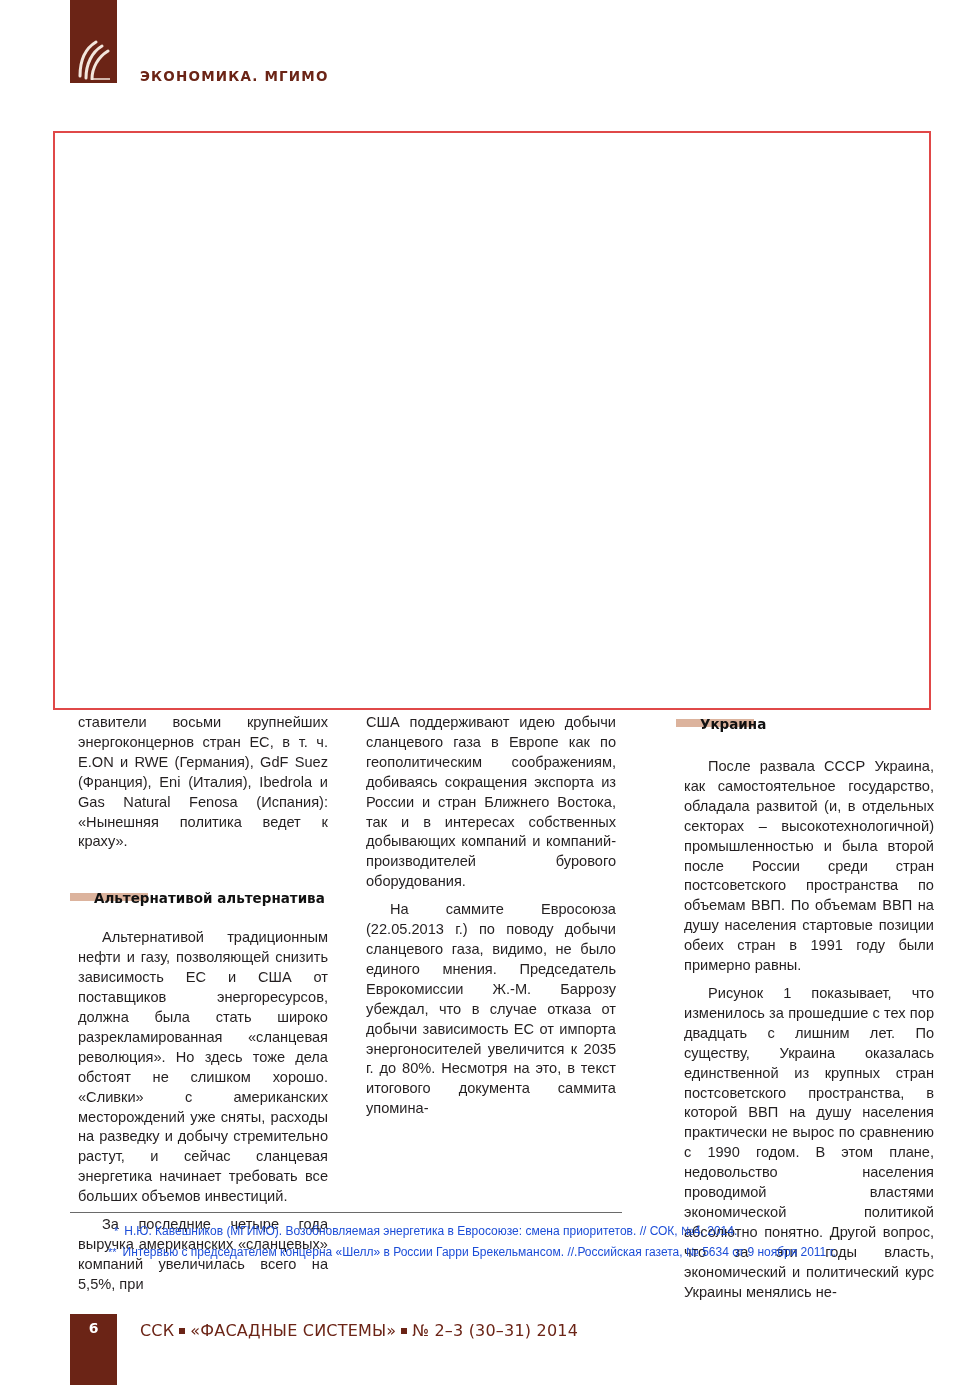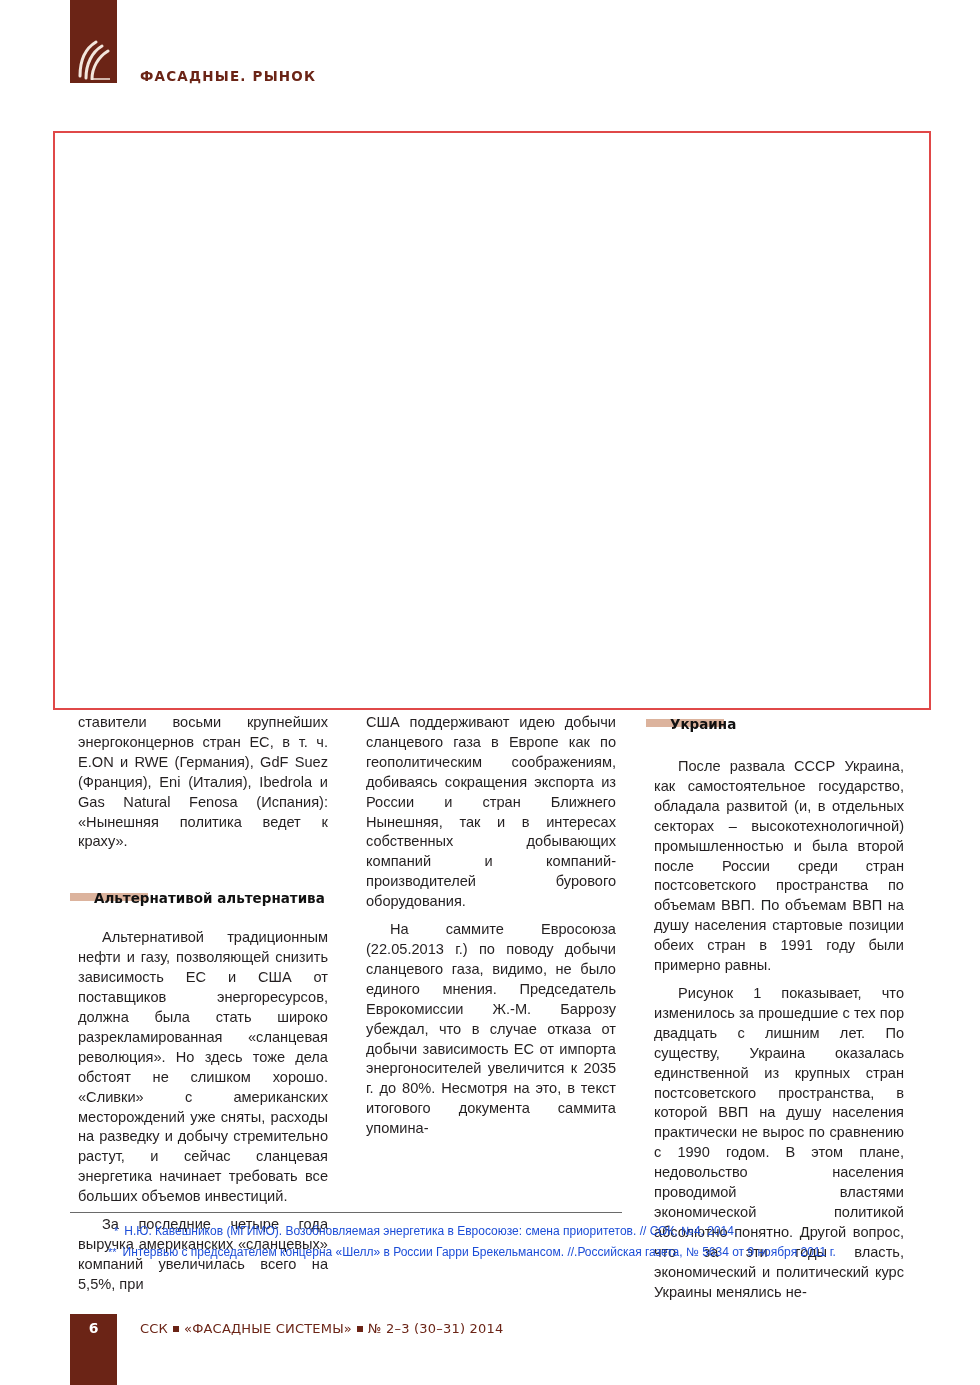--- a/index.html
+++ b/index.html
@@ -8,70 +8,70 @@
   .logo-block { position: absolute; left: 70px; top: 0; width: 47px; height: 83px; background: #6b2416; }
   .logo-block svg { position: absolute; left: 6px; top: 36px; }
   .section-title { position: absolute; left: 140px; top: 68px; font-size: 13.5px; font-weight: bold;
                    letter-spacing: 1.2px; color: #6b2416; font-family: "DejaVu Sans", sans-serif; }
   .red-box { position: absolute; left: 53px; top: 131px; width: 874px; height: 575px;
              border: 2px solid #e04848; box-sizing: content-box; background: #fff; z-index: 2; }
   .col { position: absolute; top: 705px; width: 266px; font-size: 14.6px; line-height: 19.9px;
          text-align: justify; }
   .col1 { left: 70px; }
   .col2 { left: 358px; }
-  .col3 { left: 646px; }
+  .col3 { left: 676px; }
   .col p { margin: 8px; }
   .col p.indent { text-indent: 24px; }
   .subhead { position: relative; font-family: "DejaVu Sans", sans-serif; font-weight: bold;
              font-size: 13.5px; height: 20px; line-height: 20px; margin: 0; }
   .subhead .bar { position: absolute; left: 0; top: 5px; width: 78px; height: 8px; background: #dcb39d; }
   .subhead .txt { position: relative; padding-left: 24px; color: #111; }
   .gap-small { height: 8px; }
   .footnote-rule { position: absolute; left: 70px; top: 1212px; width: 552px; height: 1px; background: #6a6a6a; }
   .footnotes { position: absolute; left: 82px; top: 1221px; font-size: 12px; line-height: 21px; color: #1d4ed8; margin-left: 32px; }
   .footnotes div { white-space: nowrap; }
   .fn-mark { display: inline-block; margin-right: 6px; font-size: 11px; }
   .page-block { position: absolute; left: 70px; top: 1314px; width: 47px; height: 71px; background: #6b2416; }
   .page-num { position: absolute; left: 0; top: 6px; width: 47px; text-align: center; color: #fff;
               font-family: "DejaVu Sans", sans-serif; font-weight: bold; font-size: 14px; }
-  .footer-text { position: absolute; left: 140px; top: 1321px; font-size: 13px; color: #6b2416;
+  .footer-text { position: absolute; left: 140px; top: 1321px; font-size: 16px; color: #6b2416;
                  font-family: "DejaVu Sans", sans-serif; letter-spacing: 0.2px; }
   .footer-text .sq { display: inline-block; width: 6px; height: 6px; background: #6b2416; margin: 0 5px 2px 5px; vertical-align: middle; }
 </style>
 </head>
 <body>
 
 <div class="logo-block">
   <svg width="36" height="44" viewBox="0 0 36 44">
     <g fill="none" stroke="#f3e6dc" stroke-width="3" stroke-linecap="round">
       <path d="M4 40 C4 24 10 12 20 6"></path>
       <path d="M10 42 C10 28 16 16 26 10"></path>
       <path d="M16 43 C16 32 22 21 32 15"></path>
     </g>
     <line x1="16" y1="43" x2="34" y2="43" stroke="#f3e6dc" stroke-width="1.5"></line>
   </svg>
 </div>
-<div class="section-title">ФАСАДНЫЕ. РЫНОК</div>
+<div class="section-title">ЭКОНОМИКА. МГИМО</div>
 
 <div class="red-box"></div>
 
 <div class="col col1">
   <p>ставители восьми крупнейших энергоконцернов стран ЕС, в т. ч. E.ON и RWE (Германия), GdF Suez (Франция), Eni (Италия), Ibedrola и Gas Natural Fenosa (Испания): «Нынешняя политика ведет к краху».</p>
   <div style="height:28px"></div>
   <div class="subhead">
     <span class="bar"></span>
     <span class="txt">Альтернативой альтернатива</span>
   </div>
   <div class="gap-small" style="height:12px"></div>
   <p class="indent">Альтернативой традиционным нефти и газу, позволяющей снизить зависимость ЕС и США от поставщиков энергоресурсов, должна была стать широко разрекламированная «сланцевая революция». Но здесь тоже дела обстоят не слишком хорошо. «Сливки» с американских месторождений уже сняты, расходы на разведку и добычу стремительно растут, и сейчас сланцевая энергетика начинает требовать все больших объемов инвестиций.</p>
   <p class="indent">За последние четыре года выручка американских «сланцевых» компаний увеличилась всего на 5,5%, при</p>
 </div>
 
 <div class="col col2">
-  <p>США поддерживают идею добычи сланцевого газа в Европе как по геополитическим соображениям, добиваясь сокращения экспорта из России и стран Ближнего Нынешняя, так и в интересах собственных добывающих компаний и компаний-производителей бурового оборудования.</p>
+  <p>США поддерживают идею добычи сланцевого газа в Европе как по геополитическим соображениям, добиваясь сокращения экспорта из России и стран Ближнего Востока, так и в интересах собственных добывающих компаний и компаний-производителей бурового оборудования.</p>
   <p class="indent">На саммите Евросоюза (22.05.2013 г.) по поводу добычи сланцевого газа, видимо, не было единого мнения. Председатель Еврокомиссии Ж.-М. Баррозу убеждал, что в случае отказа от добычи зависимость ЕС от импорта энергоносителей увеличится к 2035 г. до 80%. Несмотря на это, в текст итогового документа саммита упомина-</p>
 </div>
 
 <div class="col col3">
   <div style="height:9px"></div>
   <div class="subhead">
     <span class="bar"></span>
     <span class="txt">Украина</span>
   </div>
   <div style="height:15px"></div>

